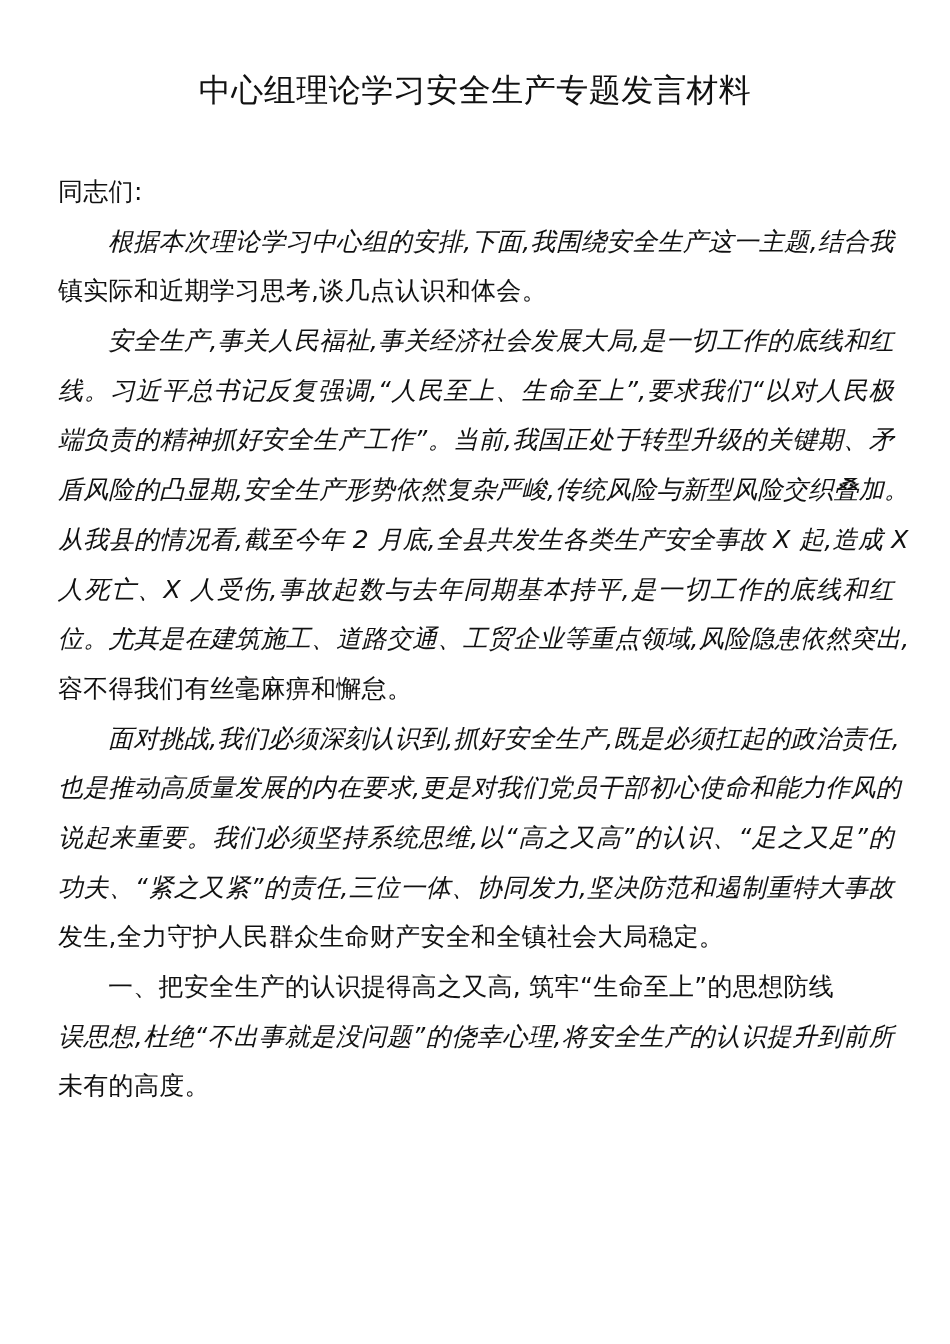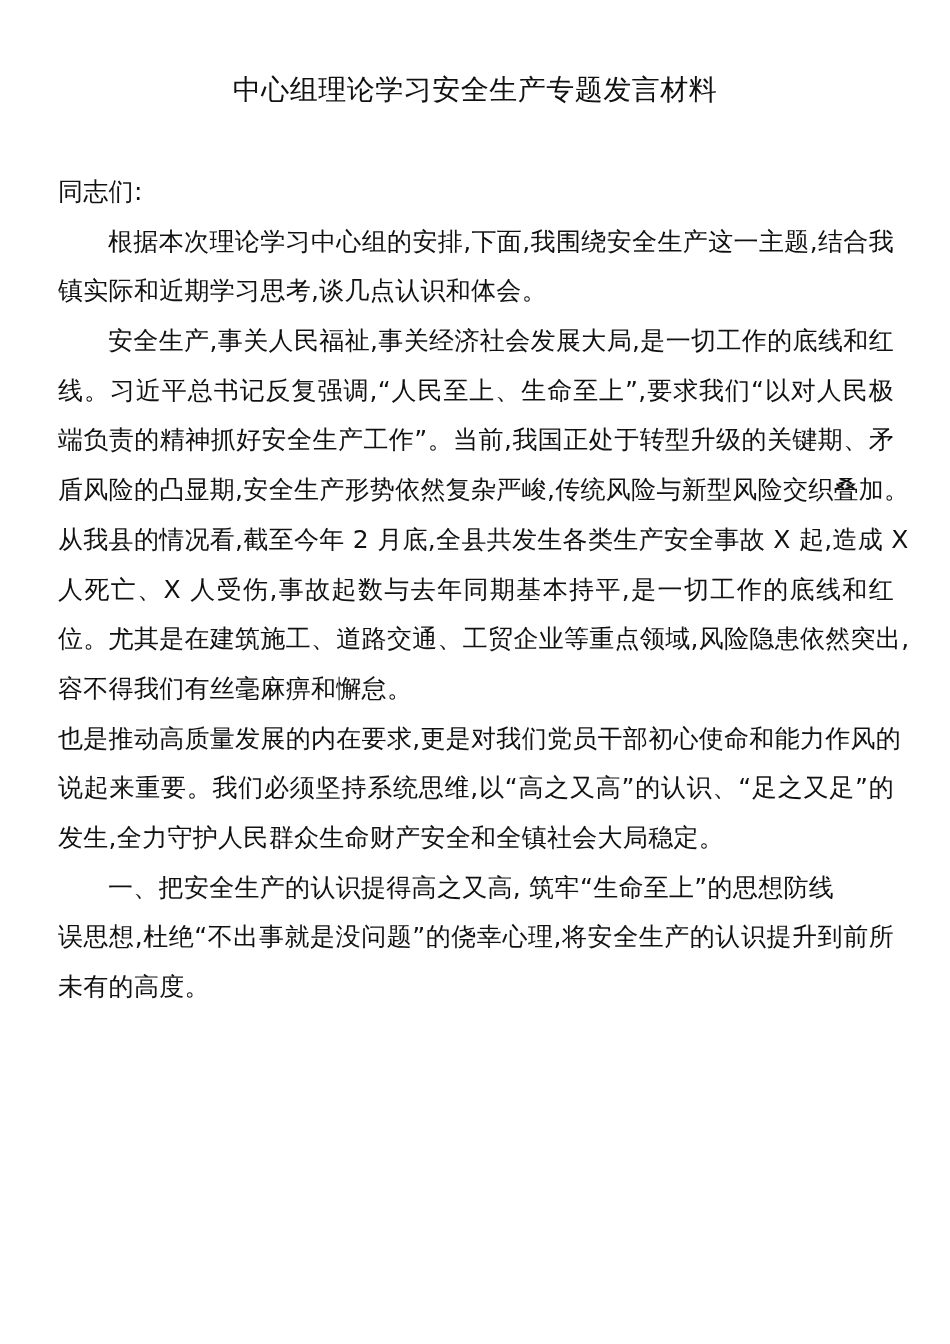--- a/index.html
+++ b/index.html
@@ -1,45 +1,47 @@
 <!DOCTYPE html>
 <html><head>
 <meta charset="utf-8">
 <style>
   html, body { margin: 0; padding: 0; background: #ffffff; }
   body { width: 950px; height: 1344px; position: relative; overflow: hidden;
          font-family: "DejaVu Sans", "Liberation Sans", sans-serif; color: #111111; }
   .page { position: absolute; left: 0; top: 0; width: 950px; height: 1344px; background: #fff; }
   .title { position: absolute; left: 0; width: 950px; top: 68px; text-align: center;
-           font-size: 28px; line-height: 44px; letter-spacing: 0.5px; color: #111; }
+           font-size: 32px; line-height: 44px; letter-spacing: 0.5px; color: #111; }
   .body { position: absolute; left: 58px; top: 167px; width: 836px; }
   .line { font-size: 25px; line-height: 49.7px; height: 49.7px; white-space: nowrap;
           letter-spacing: 0.3px; color: #111; }
   .line.indent { padding-left: 50px; }
-  .line.just { text-align: justify; text-align-last: justify; }
+  .line.just { text-align: justify; text-align-last: justify; font-style: italic; }
 </style>
 </head>
 <body>
 
 <div class="page">
   <div class="title">中心组理论学习安全生产专题发言材料</div>
   <div class="body">
     <div class="line">同志们:</div>
     <div>
       <div class="line indent just">根据本次理论学习中心组的安排,下面,我围绕安全生产这一主题,结合我</div>
       <div class="line">镇实际和近期学习思考,谈几点认识和体会。</div>
       <div class="line indent just">安全生产,事关人民福祉,事关经济社会发展大局,是一切工作的底线和红</div>
       <div class="line just">线。习近平总书记反复强调,“人民至上、生命至上”,要求我们“以对人民极</div>
       <div class="line just">端负责的精神抓好安全生产工作”。当前,我国正处于转型升级的关键期、矛</div>
       <div class="line just">盾风险的凸显期,安全生产形势依然复杂严峻,传统风险与新型风险交织叠加。</div>
       <div class="line just">从我县的情况看,截至今年 2 月底,全县共发生各类生产安全事故 X 起,造成 X</div>
       <div class="line just">人死亡、X 人受伤,事故起数与去年同期基本持平,是一切工作的底线和红</div>
       <div class="line just">位。尤其是在建筑施工、道路交通、工贸企业等重点领域,风险隐患依然突出,</div>
       <div class="line">容不得我们有丝毫麻痹和懈怠。</div>
+      <div class="line indent just">面对挑战,我们必须深刻认识到,抓好安全生产,既是必须扛起的政治责任,</div>
       <div class="line just">也是推动高质量发展的内在要求,更是对我们党员干部初心使命和能力作风的</div>
       <div class="line just">说起来重要。我们必须坚持系统思维,以“高之又高”的认识、“足之又足”的</div>
+      <div class="line just">功夫、“紧之又紧”的责任,三位一体、协同发力,坚决防范和遏制重特大事故</div>
       <div class="line">发生,全力守护人民群众生命财产安全和全镇社会大局稳定。</div>
       <div class="line indent">一、把安全生产的认识提得高之又高, 筑牢“生命至上”的思想防线</div>
       <div class="line just">误思想,杜绝“不出事就是没问题”的侥幸心理,将安全生产的认识提升到前所</div>
       <div class="line">未有的高度。</div>
     </div>
   </div>
 </div>
 
 </body></html>

